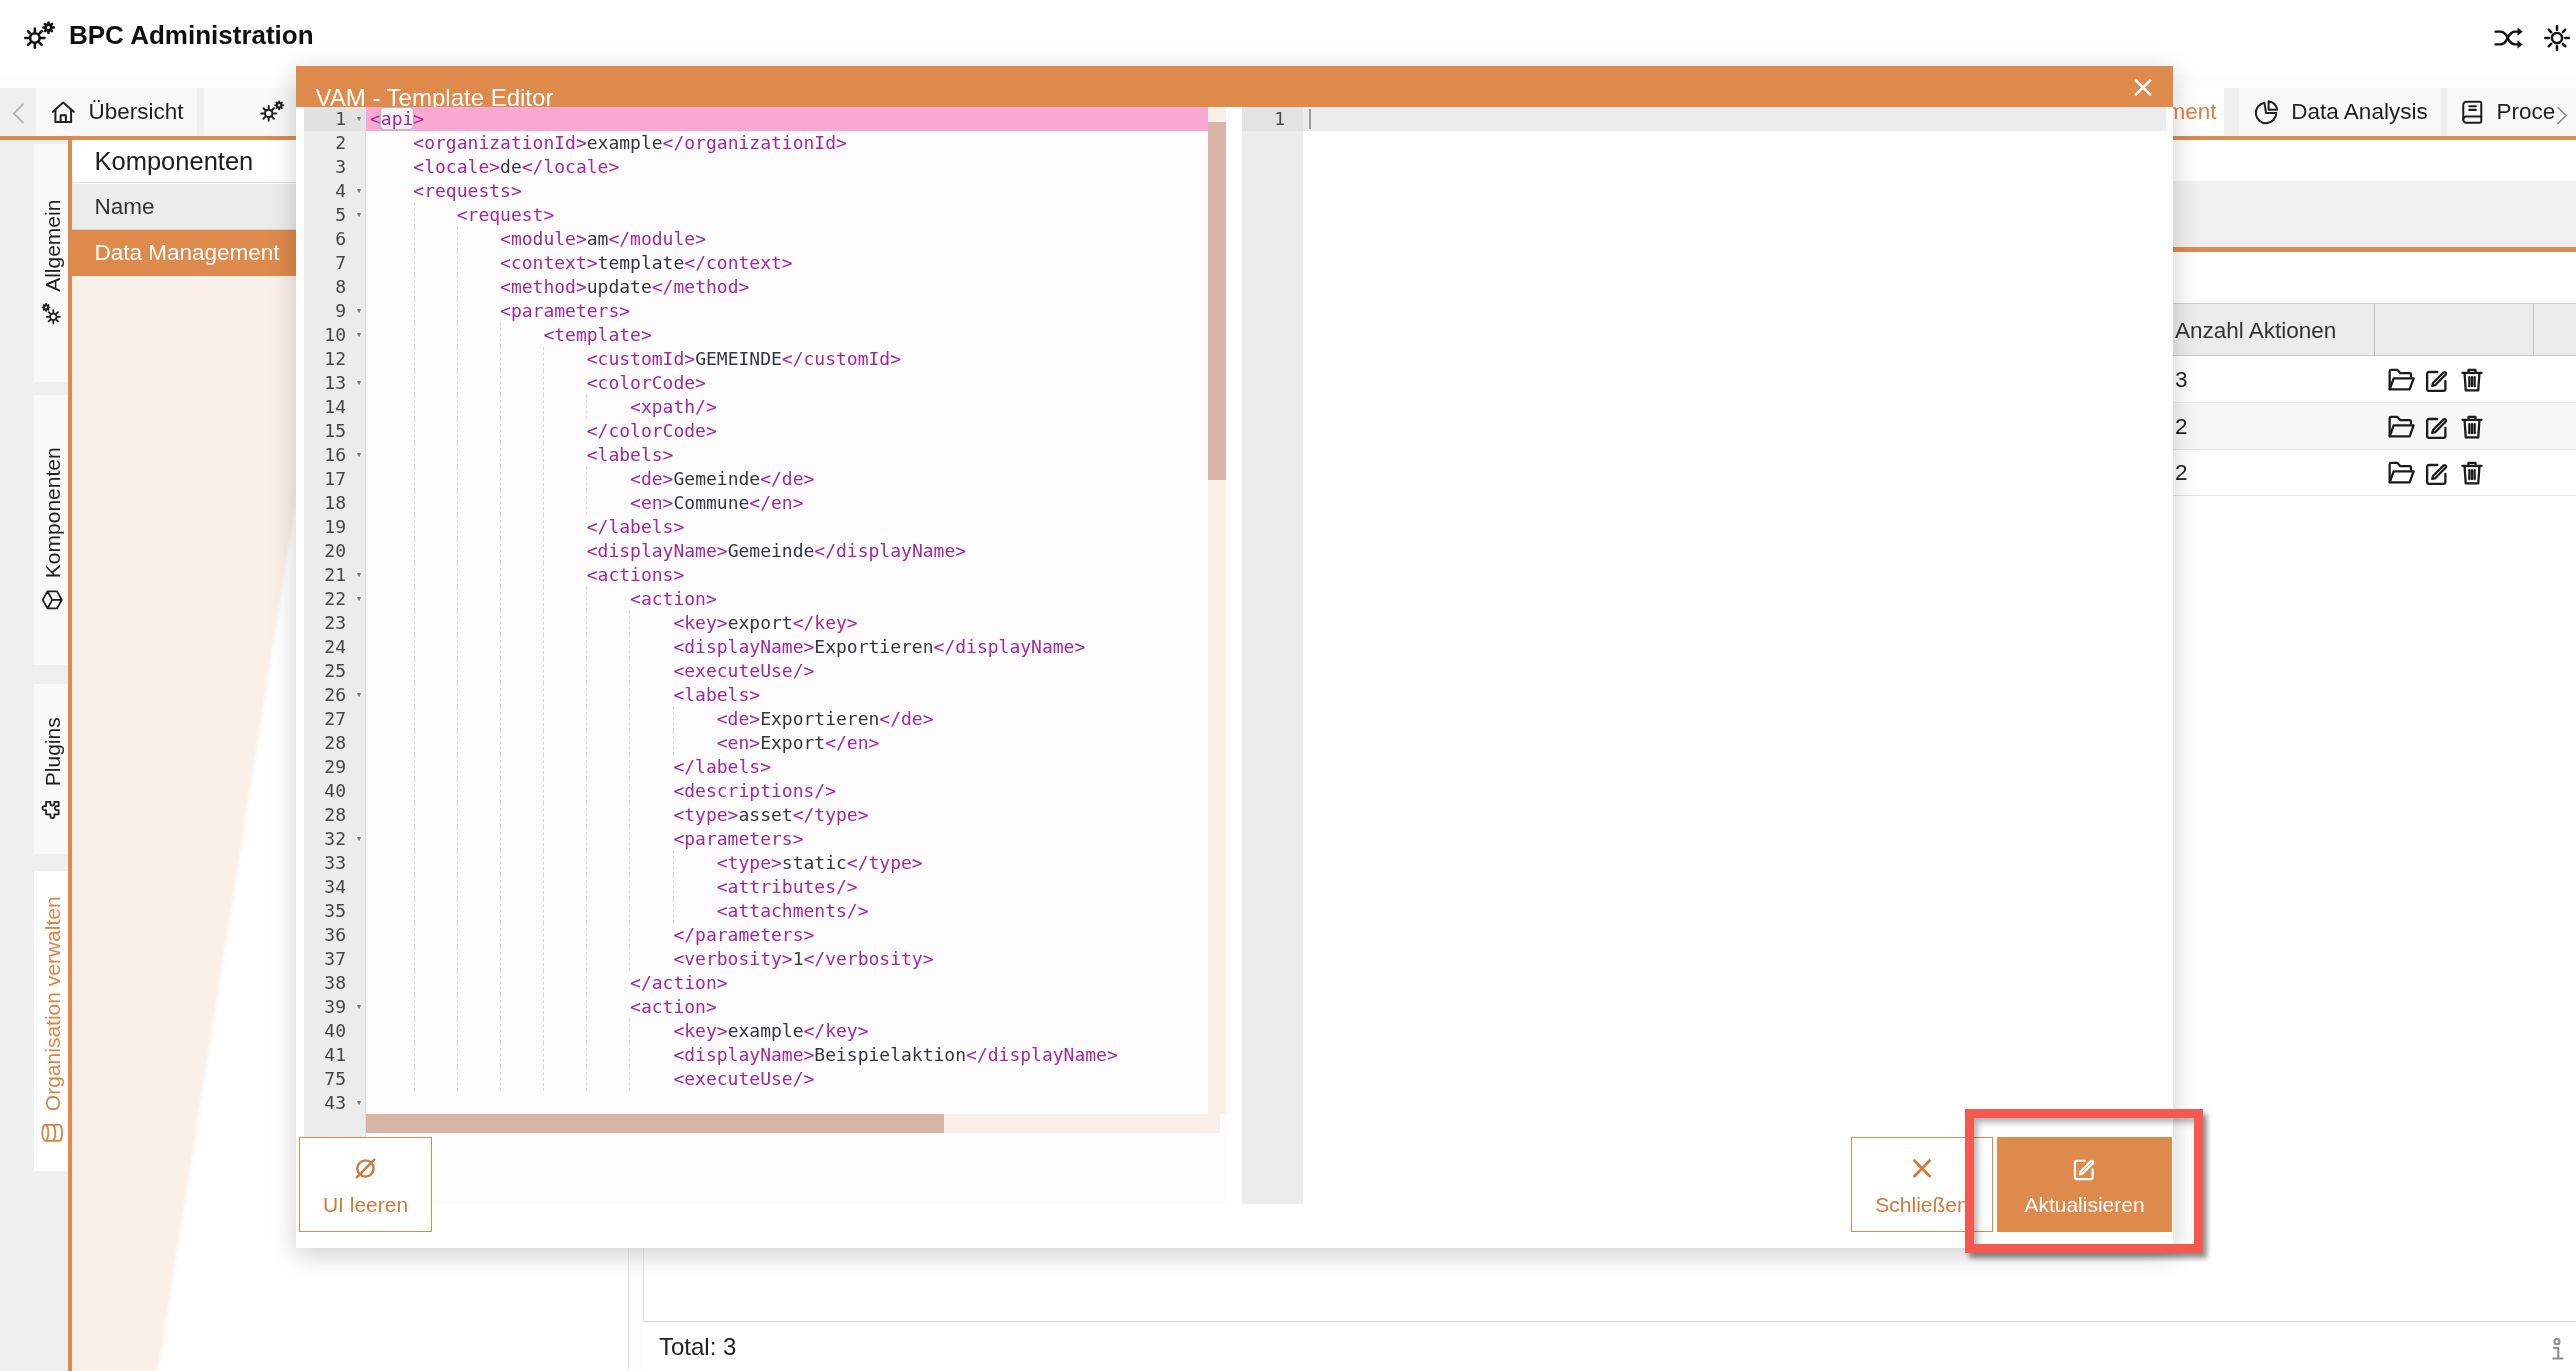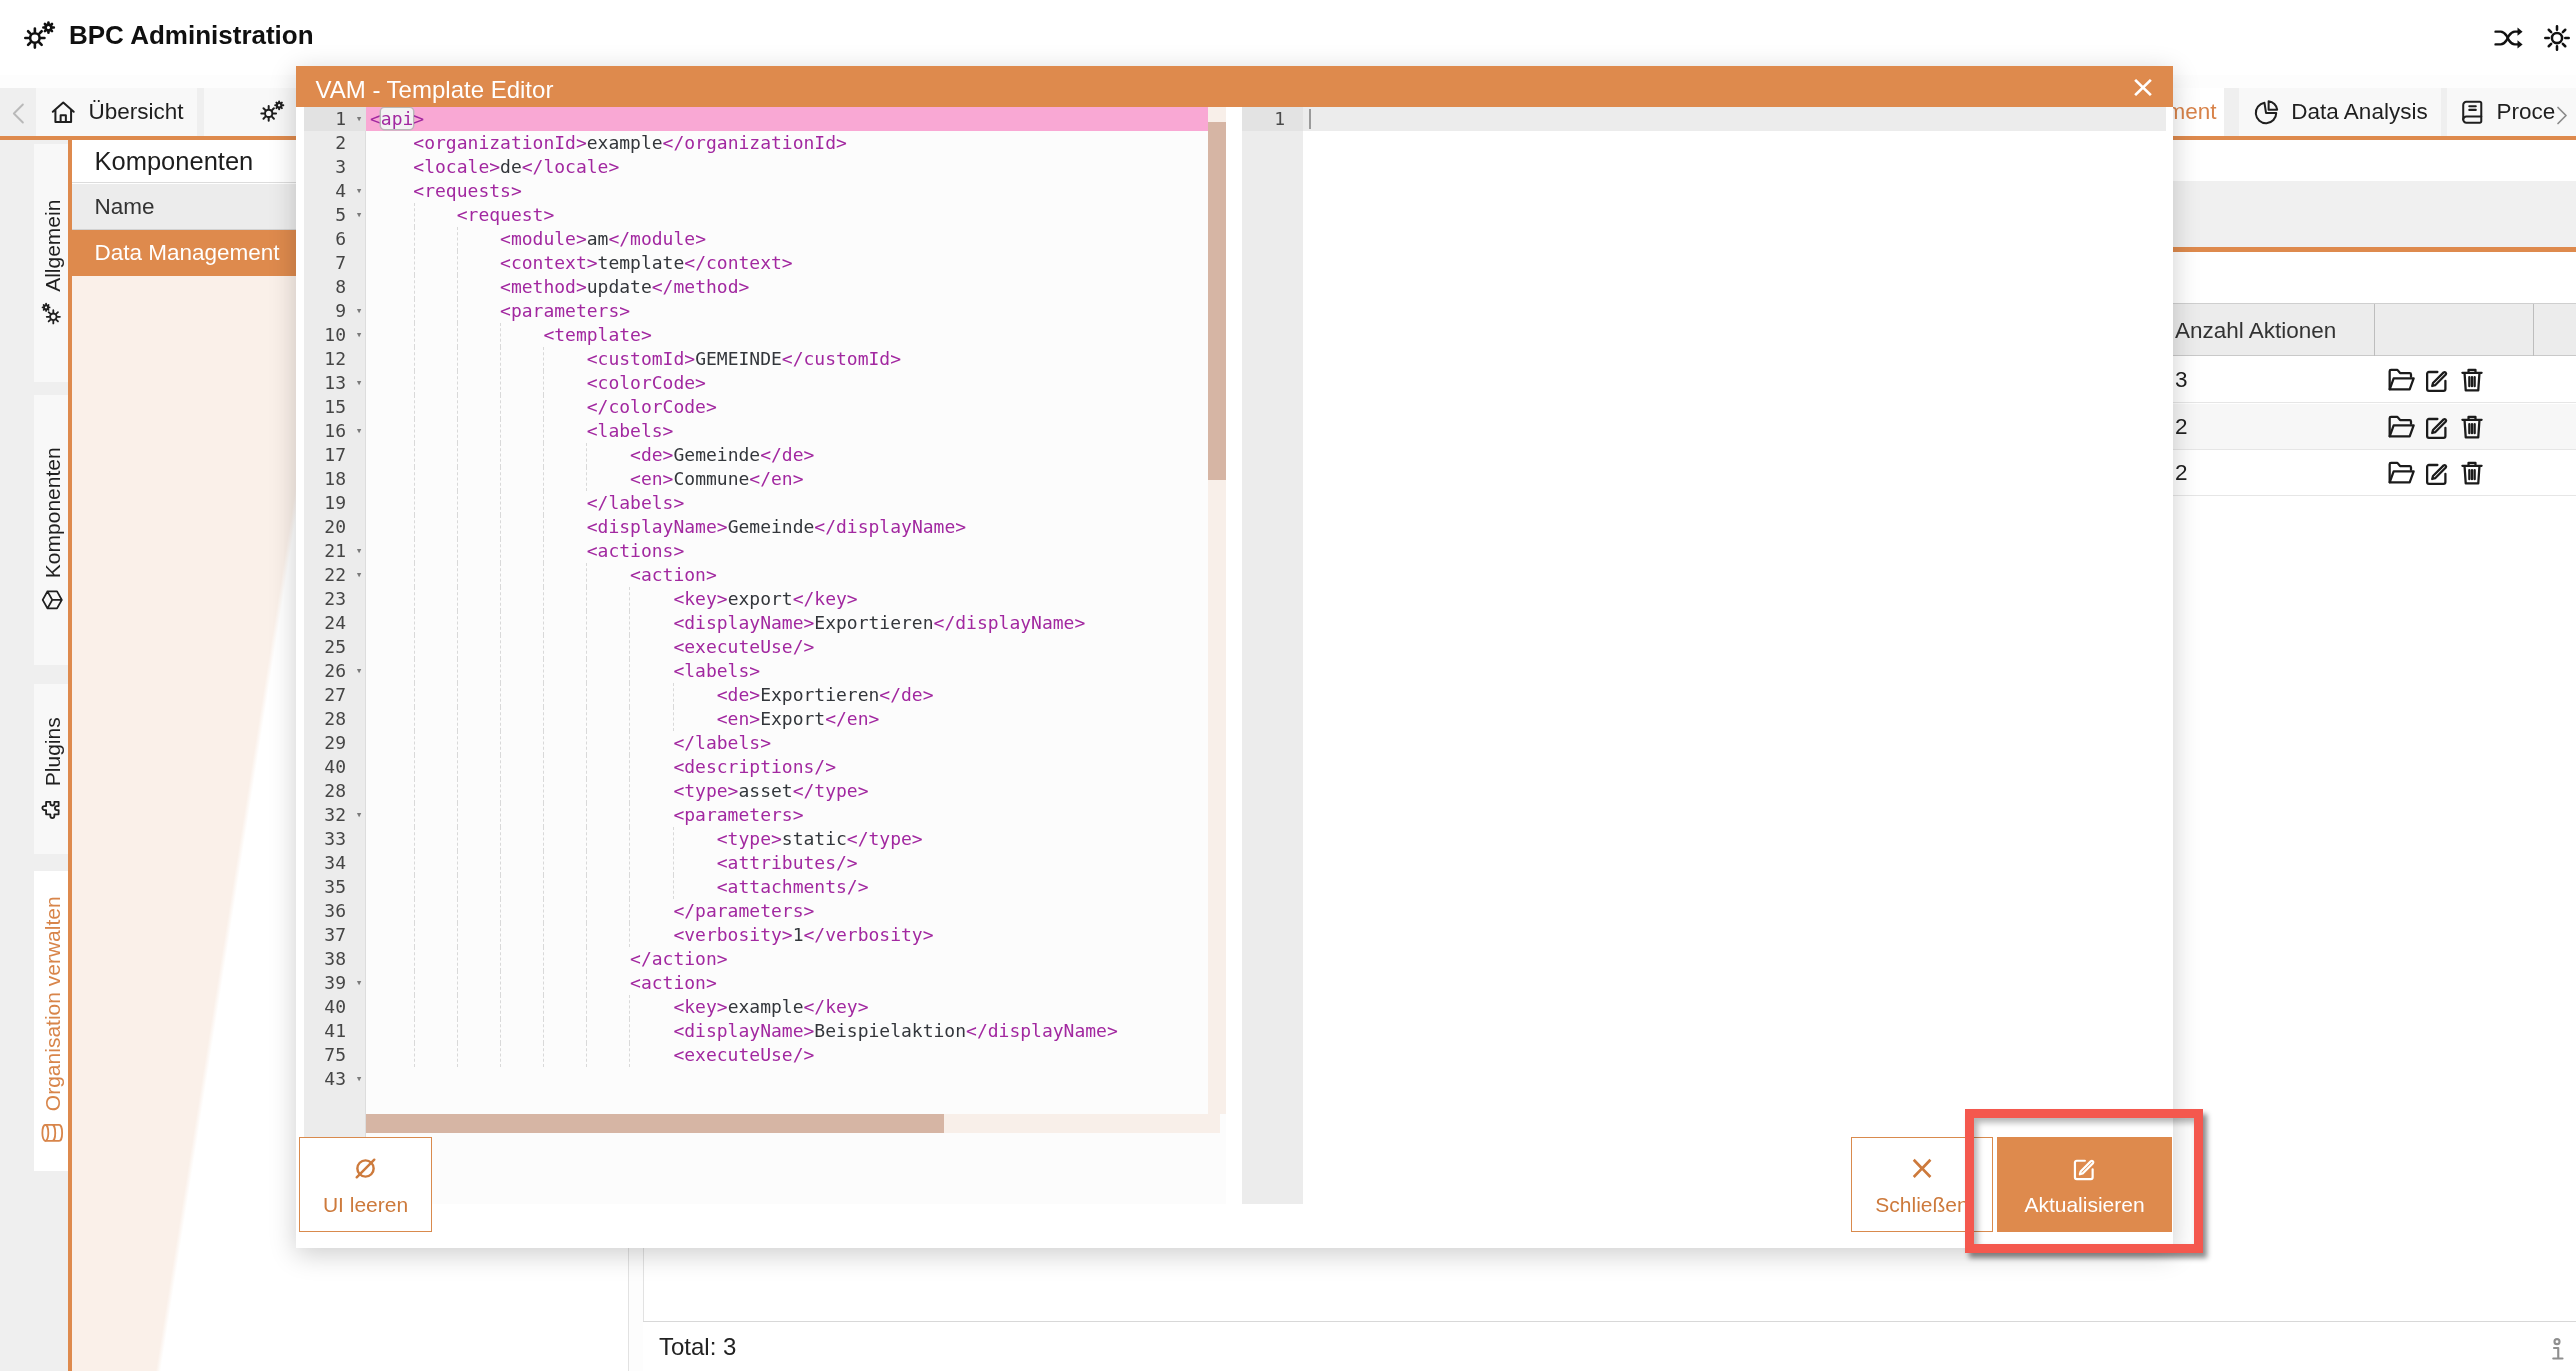--- a/index.html
+++ b/index.html
@@ -59,21 +59,21 @@
   .trow .acts{position:absolute;left:1742px;top:6.7px;display:flex;gap:3.7px;color:#1b1b1b;}
   .trow .acts .tic{width:32px;height:32px;cursor:pointer;}
   #tbl-footline{left:643px;top:1321px;width:1933px;height:50px;background:#fff;border-top:0.7px solid #d8d8d8;box-sizing:border-box;}
   #tbl-total{left:659px;top:1333px;font-size:24px;color:#222;}
   #tbl-info{left:2542px;top:1335px;width:30px;height:30px;color:#8f8f8f;cursor:pointer;}
 
   
   #dlg{left:296px;top:66px;width:1877px;height:1182px;background:#fff;z-index:10;
        box-shadow:0 6px 25.5px rgba(0,0,0,.20);}
   #dlg-bar{position:absolute;left:0;top:0;width:1877px;height:41px;background:#de8a4d;}
-  #dlg-title{position:absolute;left:19.5px;top:10px;font-size:24px;color:#fff;}
+  #dlg-title{position:absolute;left:19.5px;top:18px;font-size:24px;color:#fff;}
   #dlg-close{position:absolute;left:1830px;top:1.5px;width:34px;height:37px;color:#fff;font-size:31px;line-height:37px;
              text-align:center;cursor:pointer;font-family:"DejaVu Sans",sans-serif;}
 
   
   #led{position:absolute;left:7.5px;top:41px;width:922px;height:1097px;background:#fcfcfc;overflow:hidden;}
   #led-gutterbg{position:absolute;left:0;top:0;width:62px;height:1097px;background:#ececec;border-right:0.7px solid #ddd;box-sizing:border-box;}
   #code-lines{position:absolute;left:0;top:0;width:922px;}
   .crow{position:relative;height:24px;display:flex;font-family:"DejaVu Sans Mono",monospace;font-size:18px;line-height:24px;}
   .crow.active .gut{background:#e2e2e2;}
   .crow.active .ccode{background:#f9a8d4;}
@@ -385,20 +385,26 @@
           </div>
           <div class="crow">
             <div class="gut">
               <span class="lnum">13</span>
               <span class="fold">▾</span>
             </div>
             <div class="ccode"><span class="guide" style="left: 48px;"></span><span class="guide" style="left: 91px;"></span><span class="guide" style="left: 134px;"></span><span class="guide" style="left: 177px;"></span><span>                    <span class="tag">&lt;colorCode&gt;</span></span></div>
           </div>
           <div class="crow">
             <div class="gut">
+              <span class="lnum">14</span>
+            </div>
+            <div class="ccode"><span class="guide" style="left: 48px;"></span><span class="guide" style="left: 91px;"></span><span class="guide" style="left: 134px;"></span><span class="guide" style="left: 177px;"></span><span class="guide" style="left: 220px;"></span><span>                        <span class="tag">&lt;xpath/&gt;</span></span></div>
+          </div>
+          <div class="crow">
+            <div class="gut">
               <span class="lnum">15</span>
             </div>
             <div class="ccode"><span class="guide" style="left: 48px;"></span><span class="guide" style="left: 91px;"></span><span class="guide" style="left: 134px;"></span><span class="guide" style="left: 177px;"></span><span>                    <span class="tag">&lt;/colorCode&gt;</span></span></div>
           </div>
           <div class="crow">
             <div class="gut">
               <span class="lnum">16</span>
               <span class="fold">▾</span>
             </div>
             <div class="ccode"><span class="guide" style="left: 48px;"></span><span class="guide" style="left: 91px;"></span><span class="guide" style="left: 134px;"></span><span class="guide" style="left: 177px;"></span><span>                    <span class="tag">&lt;labels&gt;</span></span></div>

